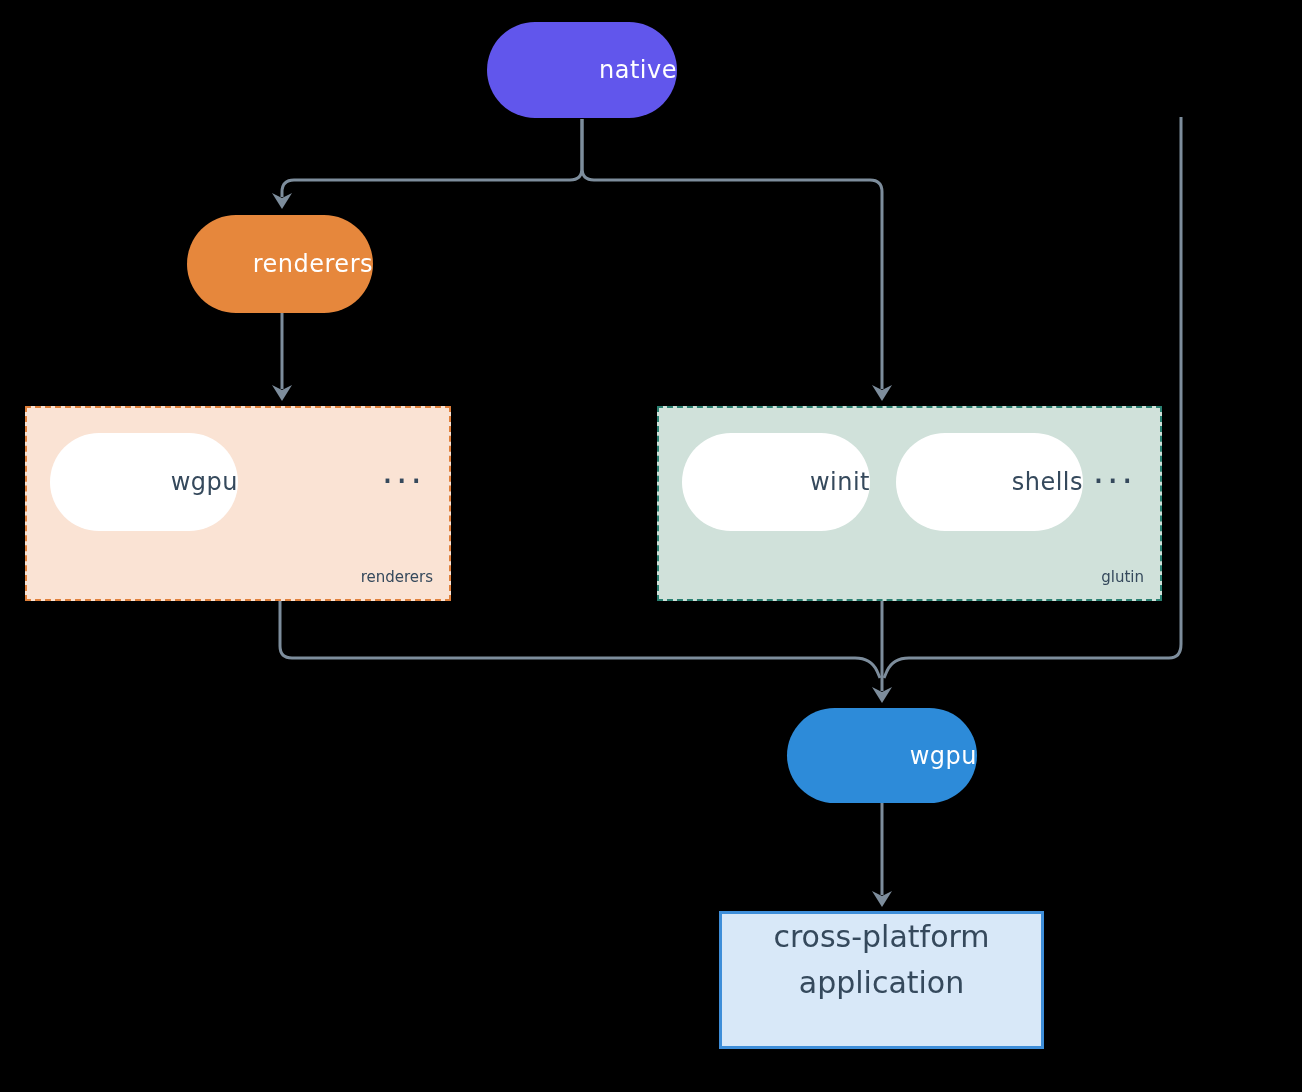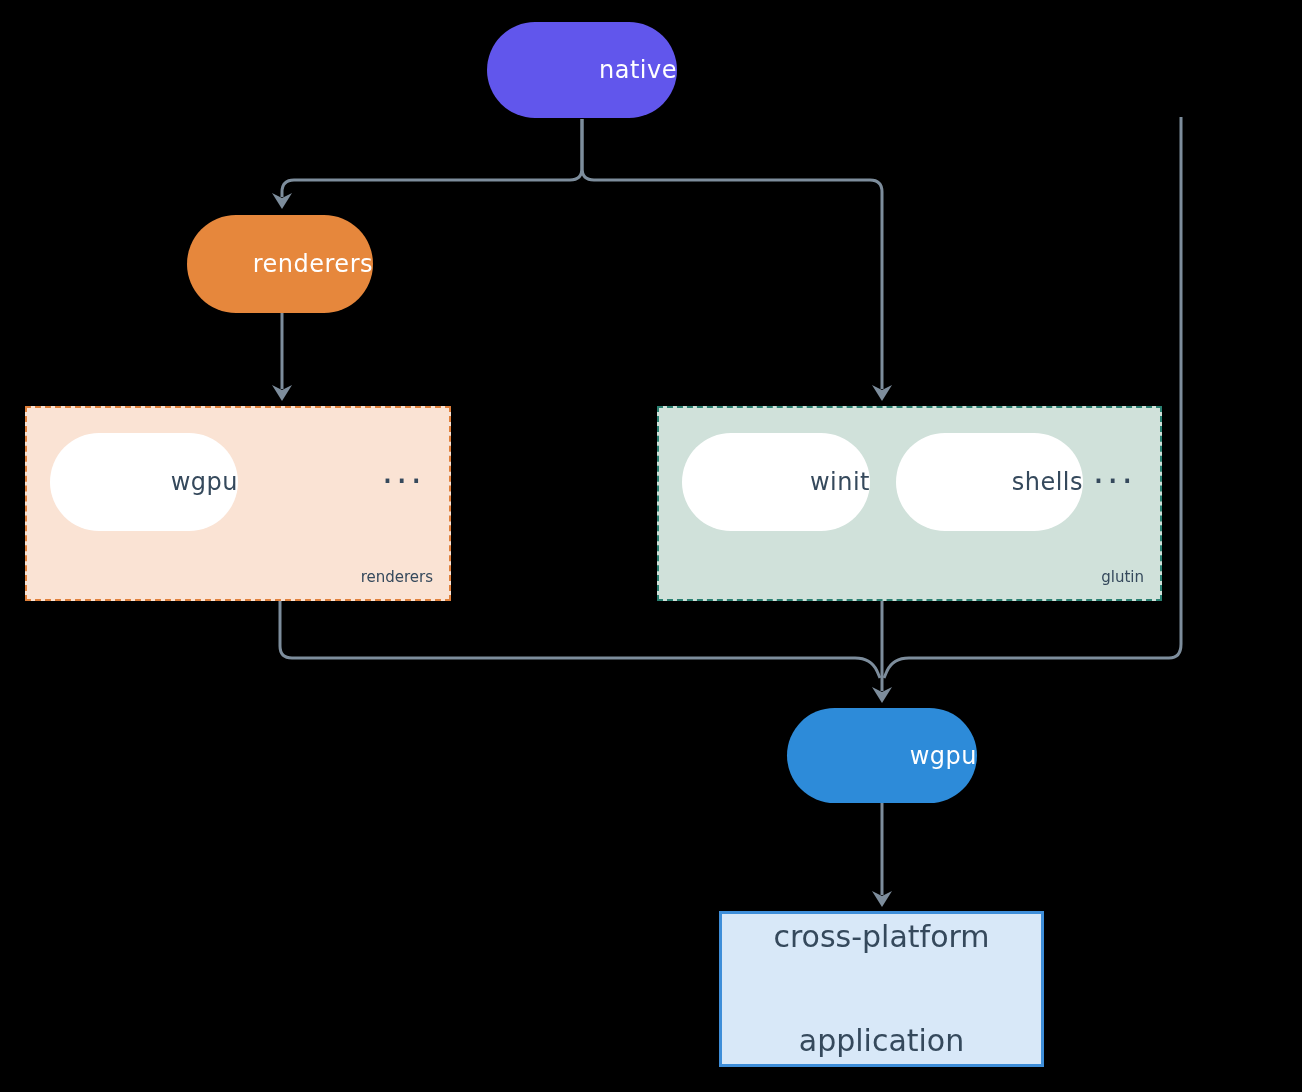--- a/index.html
+++ b/index.html
@@ -79,31 +79,31 @@
     right: 16px;
     bottom: 13px;
     font-size: 15px;
     color: #35495C;
   }
   .appbox {
     position: absolute;
     left: 719px;
     top: 911px;
     width: 325px;
-    height: 156px;
+    height: 138px;
     box-sizing: border-box;
     background: #D8E8F8;
     border: 3px solid #3E8ED9;
     color: #35495C;
     font-size: 30px;
     line-height: 46px;
     display: flex;
     flex-direction: column;
     align-items: center;
-    justify-content: space-between;
+    justify-content: flex-start;
     text-align: center;
   }
 </style>
 </head>
 <body>
 
 <div class="canvas">
 
   <svg class="edges" viewBox="0 0 1302 1092" xmlns="http://www.w3.org/2000/svg">
     <g stroke="#7D8D9C" stroke-width="3" fill="none">

